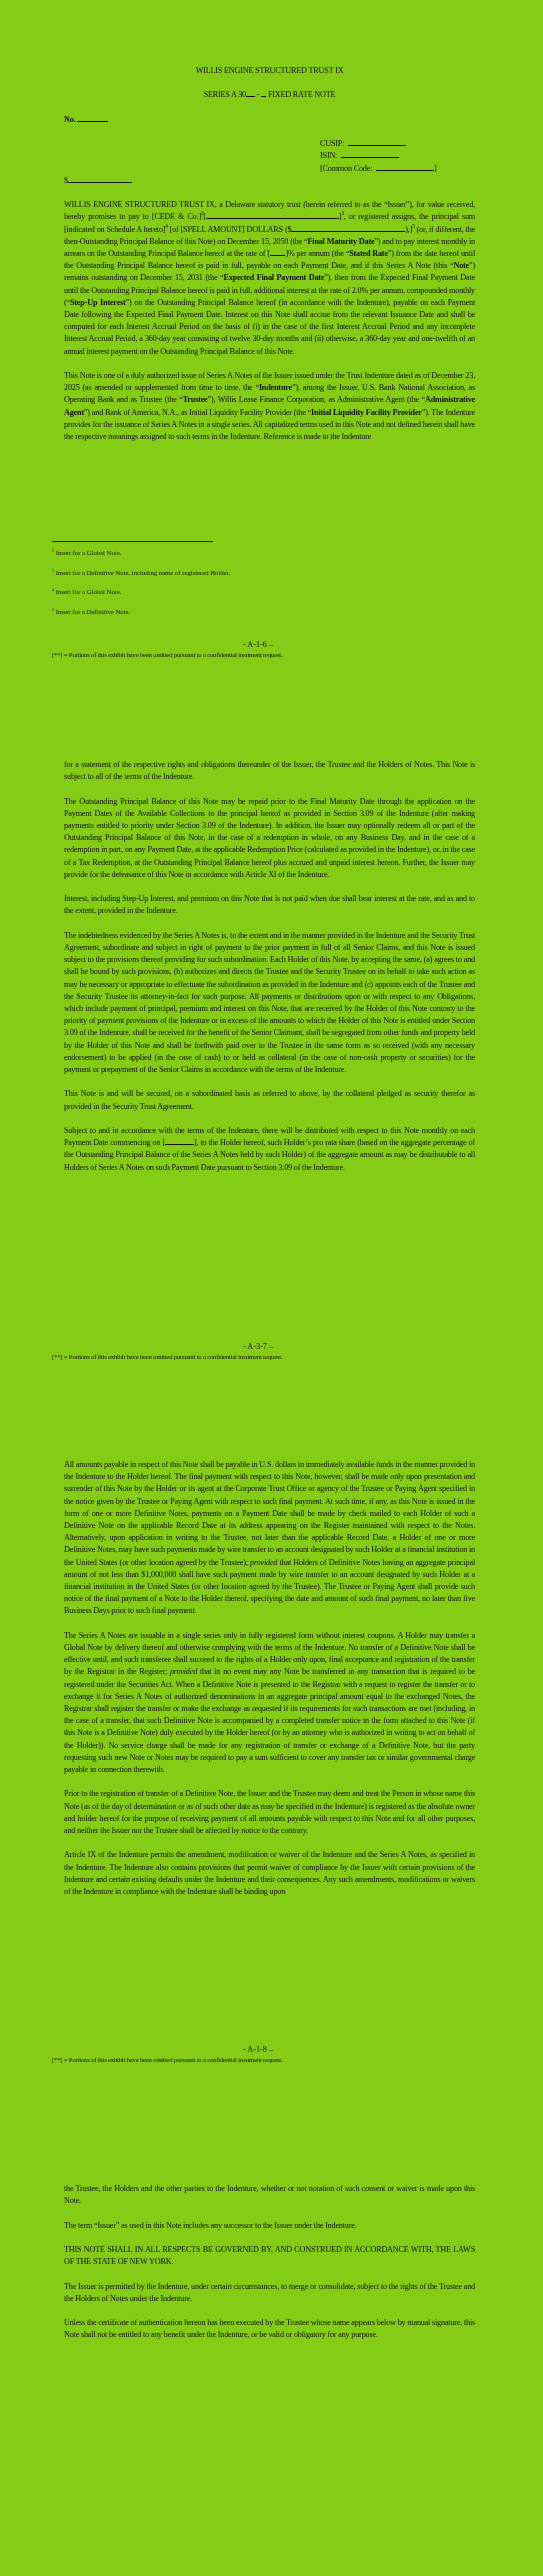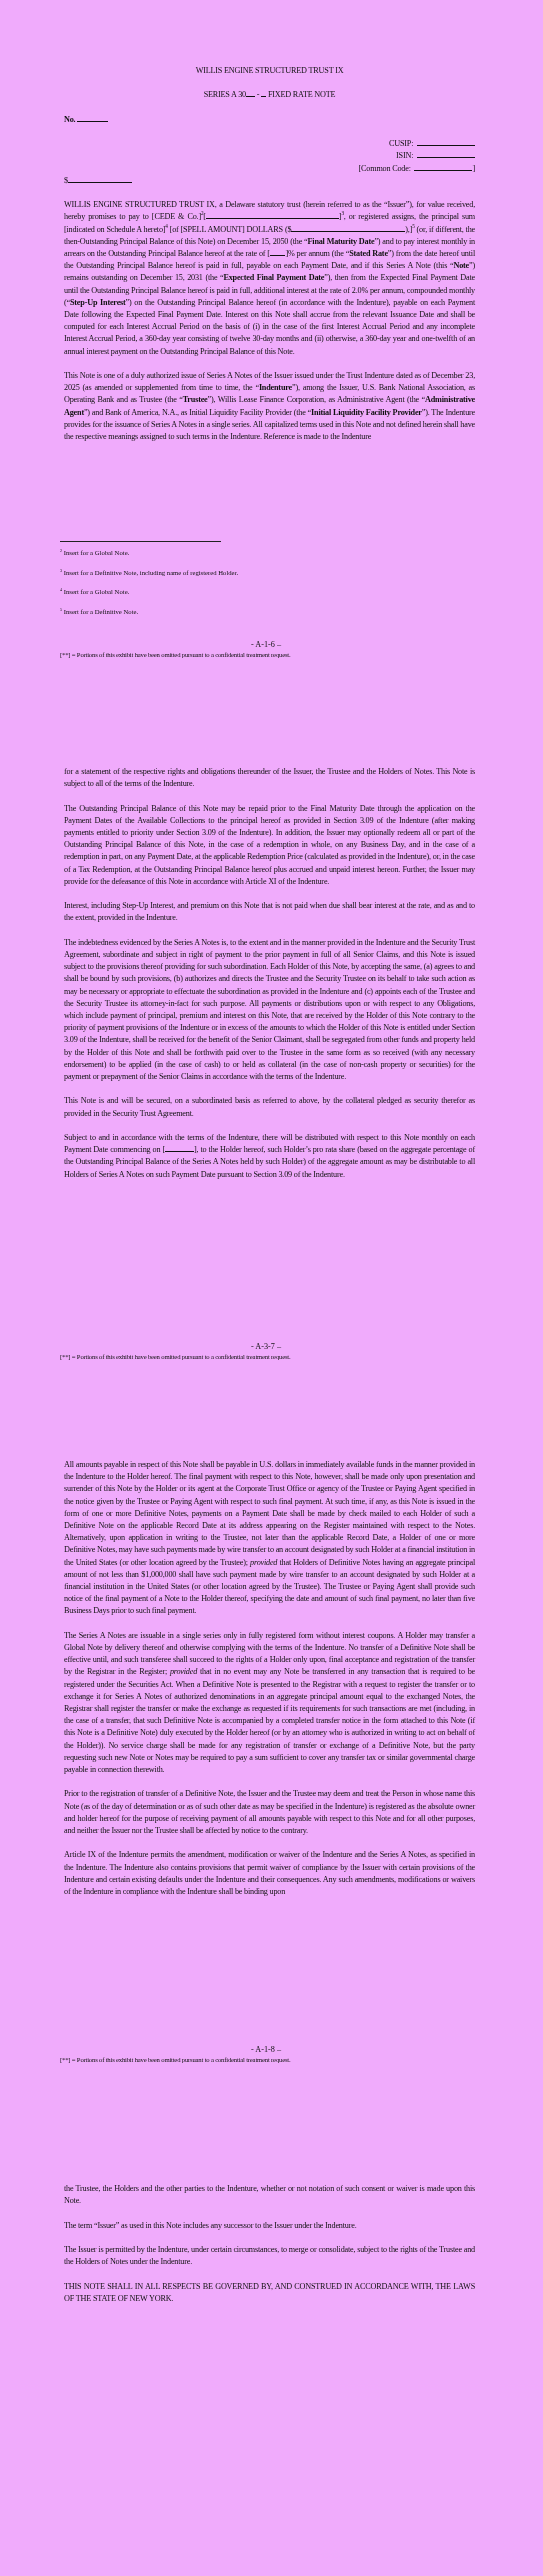--- a/index.html
+++ b/index.html
@@ -6,49 +6,49 @@
   html, body { background: #ffffff; }
   body {
     width: 544px;
     font-family: "Liberation Serif", "DejaVu Serif", serif;
     color: #111111;
   }
   .page {
     position: relative;
     width: 544px;
     height: 703px;
-    background: #f0abfc;
+    background: #84cc16;
     overflow: hidden;
   }
   .content {
     position: absolute;
     left: 64px;
     width: 411px;
     font-size: 8.2px;
     line-height: 12.2px;
     letter-spacing: -0.2px;
   }
   .p {
     text-align: justify;
     margin-bottom: 12.2px;
   }
   .center { text-align: center; }
   .title { font-size: 8.2px; margin-bottom: 12.2px; }
   b { font-weight: bold; }
   i { font-style: italic; }
   sup { font-size: 5.2px; vertical-align: super; line-height: 0; }
   .blank { display: inline-block; border-bottom: 0.5px solid #111; height: 0.5px; vertical-align: baseline; }
-  .ids { margin-left: auto; width: 155px; text-align: right; }
+  .ids { margin-left: auto; width: 155px; text-align: left; }
   .ids div { line-height: 12.2px; }
   .sep { width: 161px; border-top: 0.5px solid #222; margin: 0 0 7.2px 0; }
   .fn { font-size: 6.7px; line-height: 8.2px; margin-bottom: 11.3px; }
   .fn sup { font-size: 4.1px; }
   .footer {
     position: absolute;
-    left: 60px;
+    left: 52px;
     width: 411px;
   }
   .pnum { text-align: center; font-size: 8.2px; line-height: 10.3px; padding-left: 1px; }
   .conf { font-size: 6.7px; line-height: 9.3px; letter-spacing: -0.2px; }
 </style>
 </head>
 <body>
 
 <div class="page">
   <div class="content" style="top:65px;">
@@ -77,21 +77,21 @@
     <div class="fn"><sup>5</sup><span> Insert for a Definitive Note.</span></div>
   </div>
 
   <div class="footer" style="top:640px;">
     <div class="pnum">- A-1-6 –</div>
     <div class="conf">[**] = Portions of this exhibit have been omitted pursuant to a confidential treatment request.</div>
   </div>
 </div>
 
 <div class="page">
-  <div class="content" style="top:63px;">
+  <div class="content" style="top:56px;">
     <div class="p">for a statement of the respective rights and obligations thereunder of the Issuer, the Trustee and the Holders of Notes.  This Note is subject to all of the terms of the Indenture.</div>
     <div class="p">The Outstanding Principal Balance of this Note may be repaid prior to the Final Maturity Date through the application on the Payment Dates of the Available Collections to the principal hereof as provided in Section 3.09 of the Indenture (after making payments entitled to priority under Section 3.09 of the Indenture).  In addition, the Issuer may optionally redeem all or part of the Outstanding Principal Balance of this Note, in the case of a redemption in whole, on any Business Day, and in the case of a redemption in part, on any Payment Date, at the applicable Redemption Price (calculated as provided in the Indenture), or, in the case of a Tax Redemption, at the Outstanding Principal Balance hereof plus accrued and unpaid interest hereon.  Further, the Issuer may provide for the defeasance of this Note in accordance with Article XI of the Indenture.</div>
     <div class="p">Interest, including Step-Up Interest, and premium on this Note that is not paid when due shall bear interest at the rate, and as and to the extent, provided in the Indenture.</div>
     <div class="p">The indebtedness evidenced by the Series A Notes is, to the extent and in the manner provided in the Indenture and the Security Trust Agreement, subordinate and subject in right of payment to the prior payment in full of all Senior Claims, and this Note is issued subject to the provisions thereof providing for such subordination.  Each Holder of this Note, by accepting the same, (a) agrees to and shall be bound by such provisions, (b) authorizes and directs the Trustee and the Security Trustee on its behalf to take such action as may be necessary or appropriate to effectuate the subordination as provided in the Indenture and (c) appoints each of the Trustee and the Security Trustee its attorney-in-fact for such purpose.  All payments or distributions upon or with respect to any Obligations, which include payment of principal, premium and interest on this Note, that are received by the Holder of this Note contrary to the priority of payment provisions of the Indenture or in excess of the amounts to which the Holder of this Note is entitled under Section 3.09 of the Indenture, shall be received for the benefit of the Senior Claimant, shall be segregated from other funds and property held by the Holder of this Note and shall be forthwith paid over to the Trustee in the same form as so received (with any necessary endorsement) to be applied (in the case of cash) to or held as collateral (in the case of non-cash property or securities) for the payment or prepayment of the Senior Claims in accordance with the terms of the Indenture.</div>
     <div class="p">This Note is and will be secured, on a subordinated basis as referred to above, by the collateral pledged as security therefor as provided in the Security Trust Agreement.</div>
     <div class="p"><span>Subject to and in accordance with the terms of the Indenture, there will be distributed with respect to this Note monthly on each Payment Date commencing on [</span><span class="blank" style="width:29px"></span><span>], to the Holder hereof, such Holder’s pro rata share (based on the aggregate percentage of the Outstanding Principal Balance of the Series A Notes held by such Holder) of the aggregate amount as may be distributable to all Holders of Series A Notes on such Payment Date pursuant to Section 3.09 of the Indenture.</span></div>
   </div>
   <div class="footer" style="top:639px;">
     <div class="pnum">- A-3-7 –</div>
     <div class="conf">[**] = Portions of this exhibit have been omitted pursuant to a confidential treatment request.</div>
@@ -108,18 +108,19 @@
   <div class="footer" style="top:639px;">
     <div class="pnum">- A-1-8 –</div>
     <div class="conf">[**] = Portions of this exhibit have been omitted pursuant to a confidential treatment request.</div>
   </div>
 </div>
 
 <div class="page" style="height:703px;">
   <div class="content" style="top:65px;margin-top:9px;">
     <div class="p">the Trustee, the Holders and the other parties to the Indenture, whether or not notation of such consent or waiver is made upon this Note.</div>
     <div class="p">The term “Issuer” as used in this Note includes any successor to the Issuer under the Indenture.</div>
+    <div class="p">THIS NOTE SHALL IN ALL RESPECTS BE GOVERNED BY, AND CONSTRUED IN ACCORDANCE WITH, THE LAWS OF THE STATE OF NEW YORK.</div>
     <div class="p">The Issuer is permitted by the Indenture, under certain circumstances, to merge or consolidate, subject to the rights of the Trustee and the Holders of Notes under the Indenture.</div>
-    <div class="p">THIS NOTE SHALL IN ALL RESPECTS BE GOVERNED BY, AND CONSTRUED IN ACCORDANCE WITH, THE LAWS OF THE STATE OF NEW YORK.</div>
+    <div class="p">Unless the certificate of authentication hereon has been executed by the Trustee whose name appears below by manual signature, this Note shall not be entitled to any benefit under the Indenture, or be valid or obligatory for any purpose.</div>
   </div>
 
 </div>
 
 
 </body></html>

